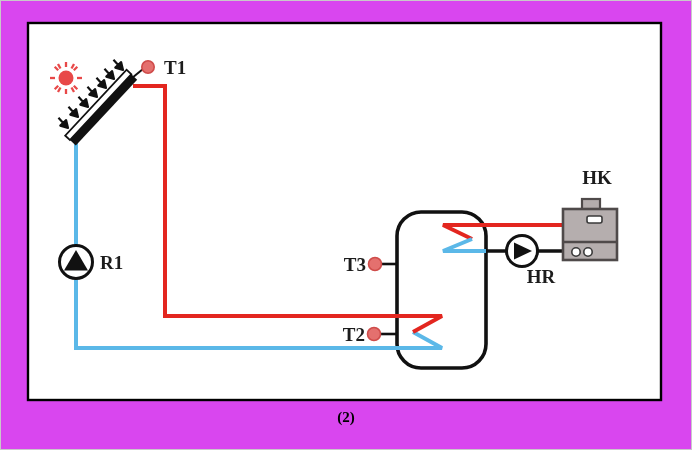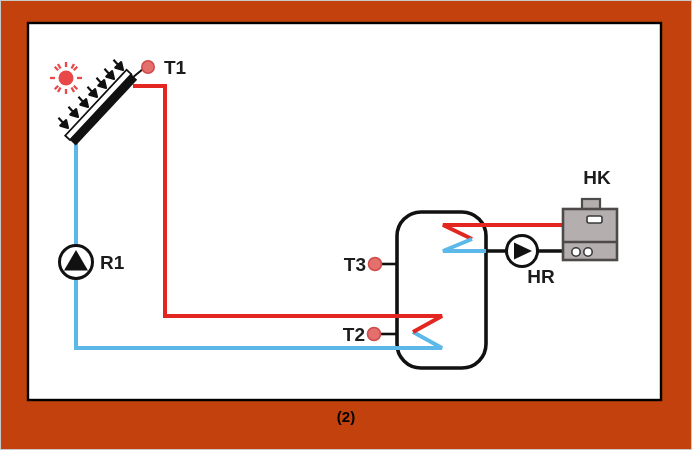--- a/index.html
+++ b/index.html
@@ -1,21 +1,21 @@
 <!DOCTYPE html>
 <html><head>
 <meta charset="utf-8">
 <style>
   html,body{margin:0;padding:0;background:#fff;}
   .page{
     position:relative;
     width:692px;height:450px;
-    background:#c2410c;
+    background:#d946ef;
     box-shadow:inset 0 0 0 1px #c9c9c9;
-    font-family:Liberation Sans, sans-serif;
+    font-family:Liberation Serif, serif;
     overflow:hidden;
   }
   svg{position:absolute;left:0;top:0;display:block;}
   .frame{fill:#ffffff;stroke:#000000;stroke-width:2.4;}
   .pipe-hot{fill:none;stroke:#e3261f;stroke-width:4;stroke-linejoin:miter;}
   .pipe-cold{fill:none;stroke:#5bb8e8;stroke-width:4;stroke-linejoin:miter;}
   .pipe-black{fill:none;stroke:#111111;stroke-width:3.6;}
   .tank{fill:#ffffff;stroke:#111111;stroke-width:3.6;}
   .pump-body{fill:#ffffff;stroke:#111111;stroke-width:3;}
   .pump-rotor{fill:#111111;stroke:none;}

